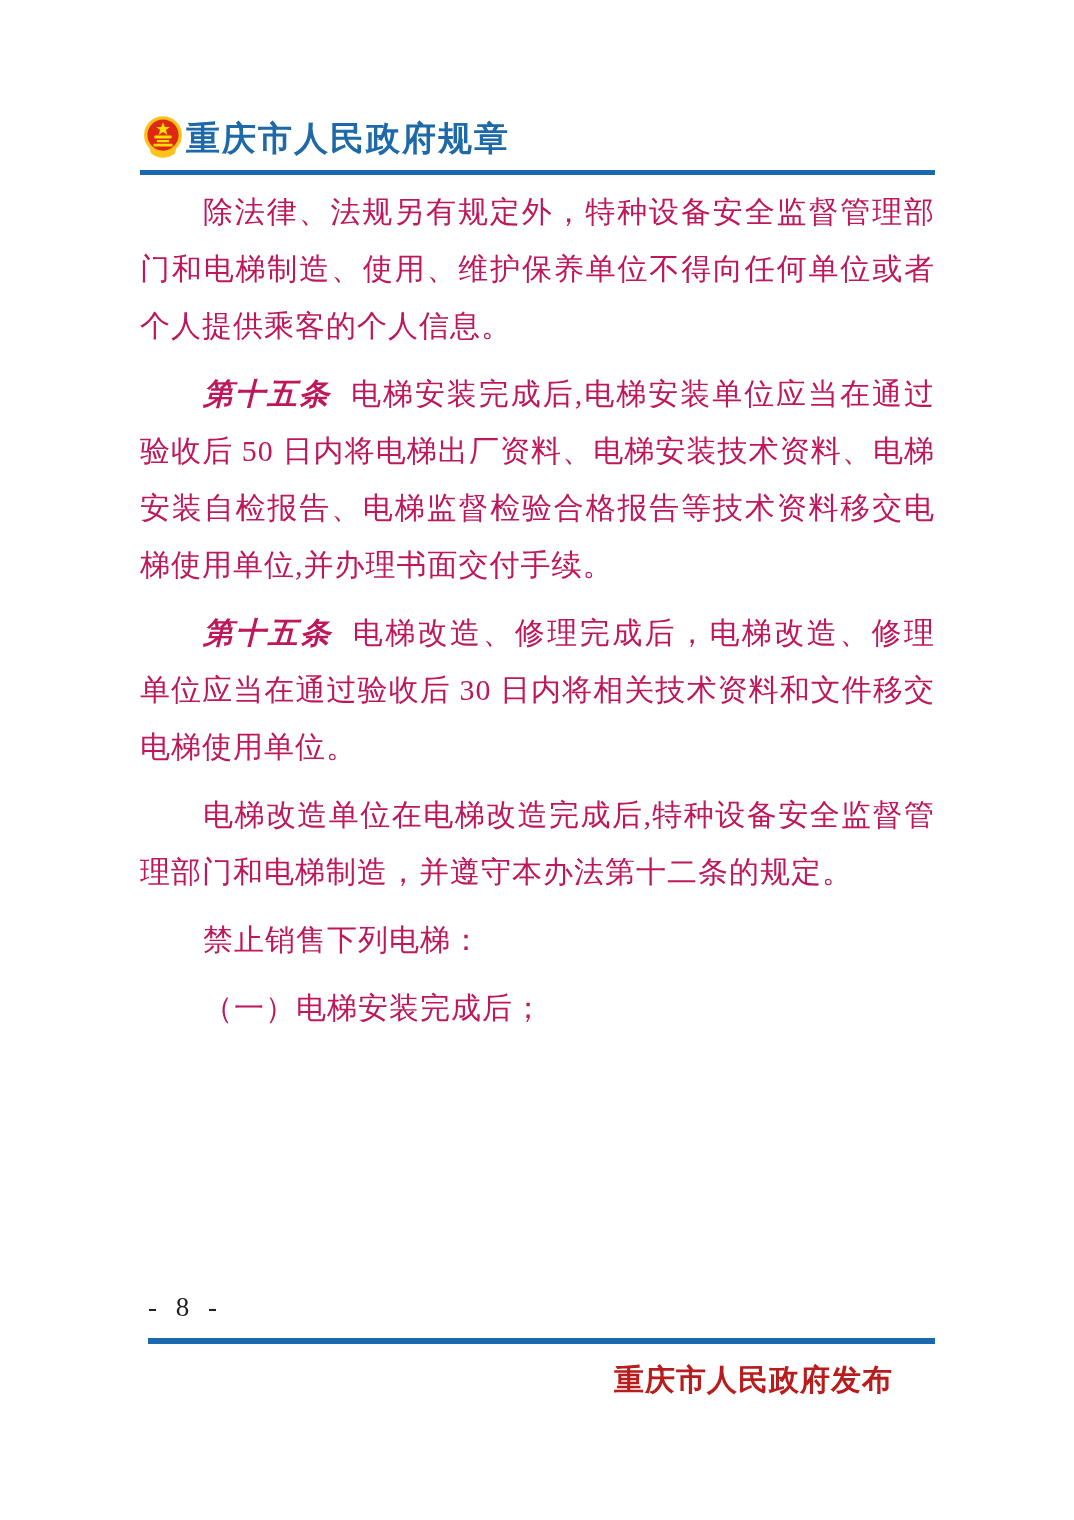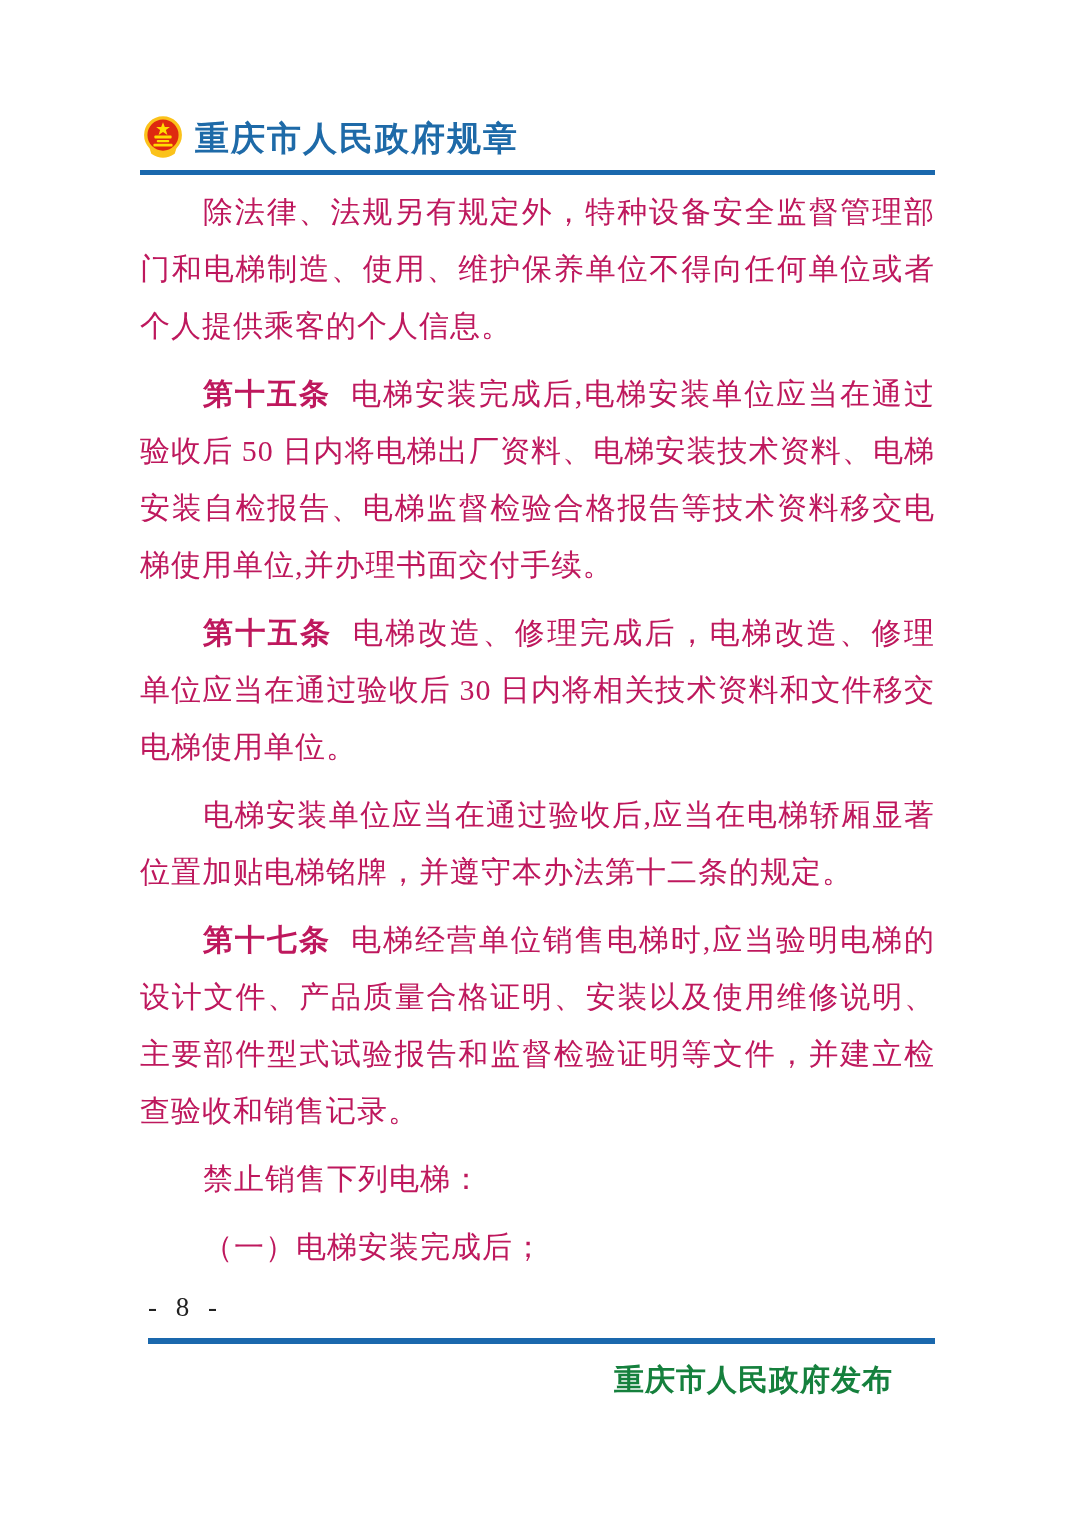--- a/index.html
+++ b/index.html
@@ -5,21 +5,21 @@
   html, body { margin: 0; padding: 0; }
   body {
     width: 1074px; height: 1520px;
     background: #ffffff;
     position: relative;
     font-family: "Liberation Serif", "DejaVu Serif", serif;
     overflow: hidden;
   }
   .header {
     position: absolute; left: 140px; top: 114px;
-    display: flex; align-items: center; gap: 9px;
+    display: flex; align-items: center; 
   }
   .emblem { flex: 0 0 auto; }
   .header-title {
     font-size: 34px; font-weight: bold;
     color: #1e6aa8;
     letter-spacing: 2px;
     font-family: "Liberation Serif", "DejaVu Serif", serif;
   }
   .header-rule {
     position: absolute; left: 140px; top: 170px;
@@ -36,40 +36,41 @@
     line-height: 57px;
     color: #be185d;
     text-align: justify;
     text-justify: inter-character;
     text-indent: 63px;
     letter-spacing: 1px;
   }
   .term {
     font-weight: bold;
     margin-right: 20px;
+    font-style: italic;
   }
   .term:empty { display: none; margin: 0; }
   .page-number {
     position: absolute; left: 148px; top: 1292px;
     font-size: 27px; color: #222;
     letter-spacing: 6px;
     font-family: "Liberation Serif", "DejaVu Serif", serif;
   }
   .footer-rule {
     position: absolute; left: 148px; top: 1338px;
     width: 787px; height: 6px;
     background: #1a68ad;
   }
   .publisher {
     position: absolute; left: 140px; top: 1360px;
     width: 795px; box-sizing: border-box;
     padding-right: 42px;
     text-align: right;
     font-size: 30px; font-weight: bold;
-    color: #15803d;
+    color: #b91c1c;
     letter-spacing: 1px;
   }
 </style>
 </head>
 <body>
 
 <div class="header">
   <span class="emblem">
     <svg width="46" height="46" viewBox="0 0 48 48" aria-hidden="true">
       <circle cx="24" cy="22" r="18" fill="#de2910" stroke="#fbc21a" stroke-width="3.5"></circle>
@@ -82,21 +83,20 @@
   </span>
   <span class="header-title">重庆市人民政府规章</span>
 </div>
 
 <div class="header-rule"></div>
 
 <div class="content">
   <p><span>除法律、法规另有规定外，特种设备安全监督管理部门和电梯制造、使用、维护保养单位不得向任何单位或者个人提供乘客的个人信息。</span></p>
   <p><span class="term">第十五条</span><span>电梯安装完成后,电梯安装单位应当在通过验收后 50 日内将电梯出厂资料、电梯安装技术资料、电梯安装自检报告、电梯监督检验合格报告等技术资料移交电梯使用单位,并办理书面交付手续。</span></p>
   <p><span class="term">第十五条</span><span>电梯改造、修理完成后，电梯改造、修理单位应当在通过验收后 30 日内将相关技术资料和文件移交电梯使用单位。</span></p>
-  <p><span>电梯安装单位应当在通过验收后,应当在电梯轿厢显著位置加贴电梯铭牌，并遵守本办法第十二条的规定。</span></p>
-  <p><span class="term">第十七条</span><span>电梯经营单位销售电梯时,应当验明电梯的设计文件、产品质量合格证明、安装以及使用维修说明、主要部件型式试验报告和监督检验证明等文件，并建立检查验收和销售记录。</span></p>
+  <p><span>电梯改造单位在电梯改造完成后,特种设备安全监督管理部门和电梯制造，并遵守本办法第十二条的规定。</span></p>
   <p><span>禁止销售下列电梯：</span></p>
   <p><span>（一）电梯安装完成后；</span></p>
 </div>
 
 <div class="page-number">- 8 -</div>
 <div class="footer-rule"></div>
 <div class="publisher">重庆市人民政府发布</div>
 
 </body></html>

